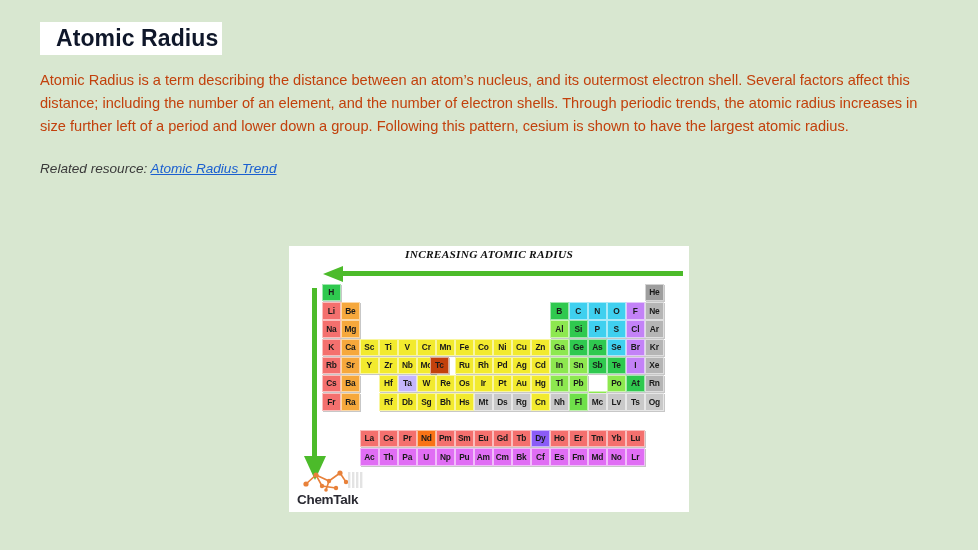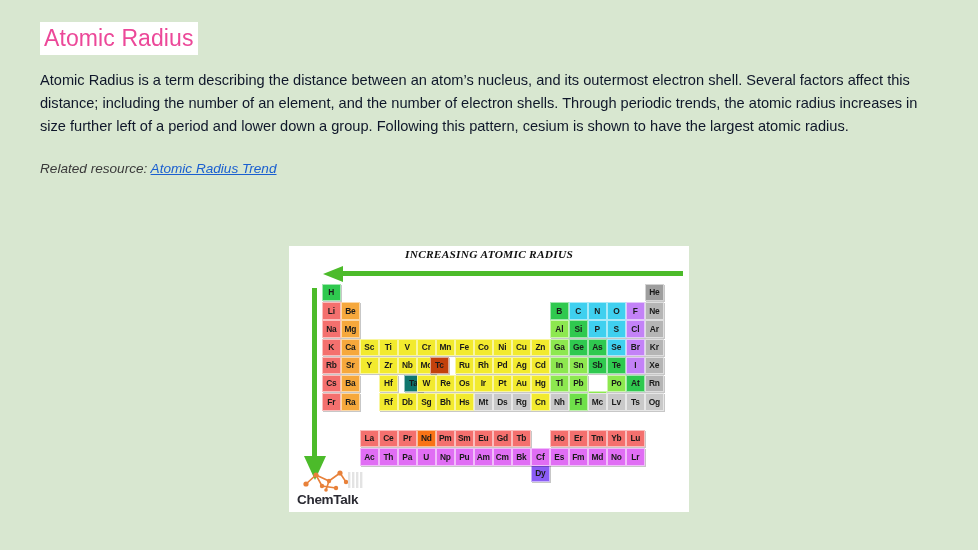--- a/index.html
+++ b/index.html
@@ -18,33 +18,33 @@
   
   #article {
     position: absolute;
     left: 40px;
     top: 22px;
     width: 898px;
   }
   #page-title {
     display: inline-block;
     background: #ffffff;
-    color: #ec4899;
+    color: #0f172a;
     font-size: 23px;
-    font-weight: 400;
+    font-weight: 700;
     line-height: 28px;
     letter-spacing: 0.1px;
-    padding: 2px 4px 3px 4px;
+    padding: 2px 4px 3px 16px;
     margin: 0;
   }
   #body-paragraph {
     margin: 14px 0 0 0;
     font-size: 14.6px;
     line-height: 23px;
-    color: #0f172a;
+    color: #c2410c;
     width: 893px;
   }
   #related-line {
     margin: 23px 0 0 0;
     font-size: 13.6px;
     font-style: italic;
     color: #3a3a3a;
   }
   #related-link {
     color: #1a5fd0;
@@ -270,21 +270,21 @@
         <div class="cell" style="left: 247px; background: rgb(141, 232, 79);">Sn</div>
         <div class="cell" style="left: 266px; background: rgb(47, 201, 79);">Sb</div>
         <div class="cell" style="left: 285px; background: rgb(47, 201, 79);">Te</div>
         <div class="cell" style="left: 304px; background: rgb(195, 130, 247);">I</div>
         <div class="cell" style="left: 323px; background: rgb(181, 181, 181);">Xe</div>
       </div>
       <div class="pt-row">
         <div class="cell" style="left: 0px; background: rgb(244, 112, 110);">Cs</div>
         <div class="cell" style="left: 19px; background: rgb(246, 168, 60);">Ba</div>
         <div class="cell" style="left: 57px; background: rgb(242, 234, 46);">Hf</div>
-        <div class="cell" style="left: 82px; background: #0f766e;">Ta</div>
+        <div class="cell" style="left: 76px; background: #c4b5fd;">Ta</div>
         <div class="cell" style="left: 95px; background: rgb(242, 234, 46);">W</div>
         <div class="cell" style="left: 114px; background: rgb(242, 234, 46);">Re</div>
         <div class="cell" style="left: 133px; background: rgb(242, 234, 46);">Os</div>
         <div class="cell" style="left: 152px; background: rgb(242, 234, 46);">Ir</div>
         <div class="cell" style="left: 171px; background: rgb(242, 234, 46);">Pt</div>
         <div class="cell" style="left: 190px; background: rgb(242, 234, 46);">Au</div>
         <div class="cell" style="left: 209px; background: rgb(242, 234, 46);">Hg</div>
         <div class="cell" style="left: 228px; background: rgb(141, 232, 79);">Tl</div>
         <div class="cell" style="left: 247px; background: rgb(141, 232, 79);">Pb</div>
         <div class="cell" style="left: 266px; background: rgb(141, 232, 79); margin-top: 16px;">Bi</div>
@@ -316,21 +316,21 @@
       <div class="pt-row">
         <div class="cell" style="left: 0px; background: rgb(244, 112, 110);">La</div>
         <div class="cell" style="left: 19px; background: rgb(244, 112, 110);">Ce</div>
         <div class="cell" style="left: 38px; background: rgb(244, 112, 110);">Pr</div>
         <div class="cell" style="left: 57px; background: #f97316;">Nd</div>
         <div class="cell" style="left: 76px; background: rgb(244, 112, 110);">Pm</div>
         <div class="cell" style="left: 95px; background: rgb(244, 112, 110);">Sm</div>
         <div class="cell" style="left: 114px; background: rgb(244, 112, 110);">Eu</div>
         <div class="cell" style="left: 133px; background: rgb(244, 112, 110);">Gd</div>
         <div class="cell" style="left: 152px; background: rgb(244, 112, 110);">Tb</div>
-        <div class="cell" style="left: 171px; background: #8b5cf6; margin-top: 35px;">Dy</div>
+        <div class="cell" style="left: 171px; background: #8b5cf6;">Dy</div>
         <div class="cell" style="left: 190px; background: rgb(244, 112, 110);">Ho</div>
         <div class="cell" style="left: 209px; background: rgb(244, 112, 110);">Er</div>
         <div class="cell" style="left: 228px; background: rgb(244, 112, 110);">Tm</div>
         <div class="cell" style="left: 247px; background: rgb(244, 112, 110);">Yb</div>
         <div class="cell" style="left: 266px; background: rgb(244, 112, 110);">Lu</div>
       </div>
       <div class="pt-row">
         <div class="cell" style="left: 0px; background: rgb(224, 110, 244);">Ac</div>
         <div class="cell" style="left: 19px; background: rgb(224, 110, 244);">Th</div>
         <div class="cell" style="left: 38px; background: rgb(224, 110, 244);">Pa</div>

